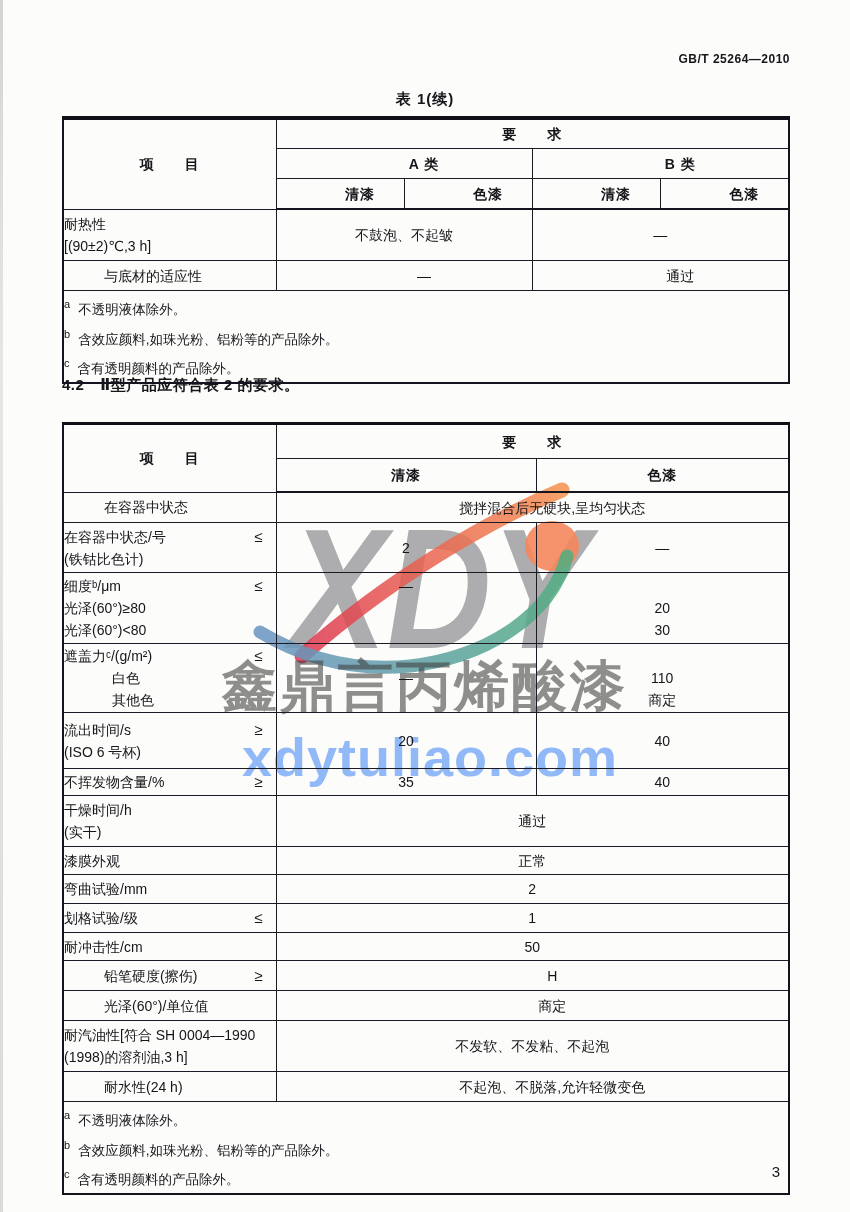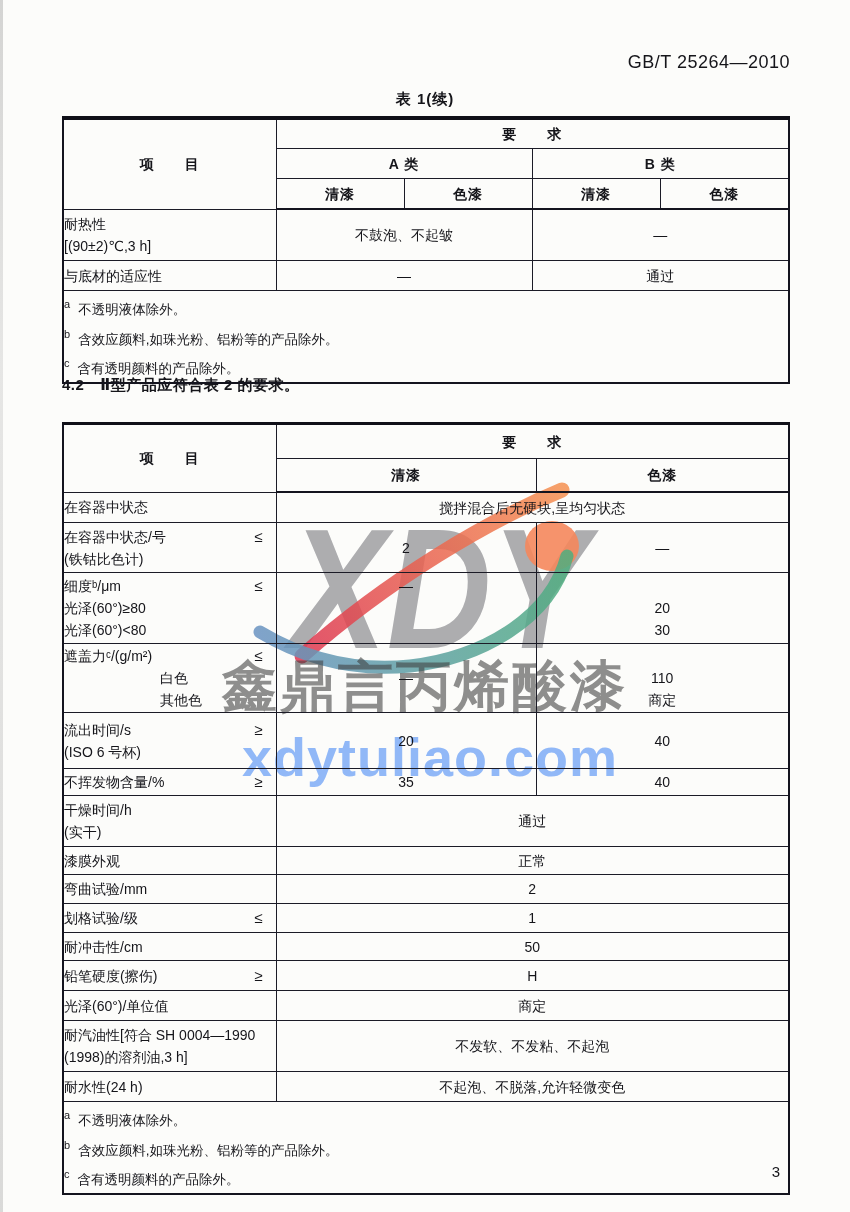--- a/index.html
+++ b/index.html
@@ -5,21 +5,21 @@
   html,body{margin:0;padding:0;background:#e9e9e7;}
   #page{
     position:relative;width:850px;height:1212px;margin:0 auto;
     background:#fcfcfa;overflow:hidden;
     font-family:"Liberation Sans","DejaVu Sans",sans-serif;
     color:#15151a;
   }
   #page::before{content:"";position:absolute;left:0;top:0;width:3px;height:100%;
     background:linear-gradient(180deg,#8a8a8a,#bdbdbd 30%,#9a9a9a);opacity:.35;}
 
-  .doc-code{position:absolute;top:52px;right:60px;font-size:18px;font-weight:normal;letter-spacing:.5px;}
+  .doc-code{position:absolute;top:52px;right:60px;font-size:12px;font-weight:bold;letter-spacing:.5px;}
   .caption{position:absolute;left:0;right:0;text-align:center;font-size:15px;font-weight:bold;letter-spacing:1px;}
   #t1cap{top:90px;}
   #t2cap{top:399px;}
   .sec42{position:absolute;left:62px;top:376px;font-size:15px;font-weight:bold;display:flex;gap:16px;letter-spacing:.5px;justify-content:flex-end;}
   .pagenum{position:absolute;top:1163px;right:70px;font-size:15px;font-weight:500;}
 
   table.std{position:absolute;left:62px;width:726px;border-collapse:collapse;table-layout:fixed;z-index:2;background:transparent;}
   #t1{top:116px;}
   #t2{top:422px;}
   table.std td{border:1.4px solid #1b1b26;padding:0;font-size:14px;line-height:20px;vertical-align:middle;}
@@ -27,23 +27,23 @@
   #t1{border-top:4px solid #101018;}
   #t2{border-top:3px solid #101018;}
   td.hd{text-align:center;font-weight:bold;letter-spacing:1px;}
   tr.subhd td{border-bottom:2.3px solid #14141e;}
   td.lab{padding-left:11px;text-align:left;}
   td.c{text-align:center;}
   td.top{vertical-align:top;padding-top:6px;}
   .ln{height:22px;line-height:22px;}
   .flexln{display:flex;justify-content:space-between;align-items:center;}
   .sym{margin-right:13px;font-size:15px;}
-  .ind{padding-left:48px;margin-left:48px;}
+  .ind{padding-left:48px;}
   td.vlow{vertical-align:top;padding-top:24px;}
-  tr.hr28 td{height:28px;} tr.hr29 td{height:29px;} tr.hr32 td{height:32px;} tr.hr33 td{height:33px;}
+  tr.hr28 td{height:28px;} tr.hr29 td{height:29px;padding-left:40px;} tr.hr32 td{height:32px;} tr.hr33 td{height:33px;}
   tr.hr26 td{height:26px;} tr.hr27 td{height:27px;}
   tr.hr49 td{height:49px;} tr.hr50 td{height:50px;} tr.hr55 td{height:55px;}
   tr.hr68 td{height:68px;} tr.hr70 td{height:70px;}
   td.fncell{vertical-align:top;padding:7px 10px 9px 26px;}
   .fn{font-size:13.5px;line-height:23px;margin:2px 0;}
   .fn sup{font-size:11px;margin-right:8px;}
 
   .wm{position:absolute;z-index:1;pointer-events:none;}
   #wm-svg{left:240px;top:460px;}
   .wm-brand{left:215px;top:650px;width:420px;text-align:center;font-size:55px;font-weight:bold;

